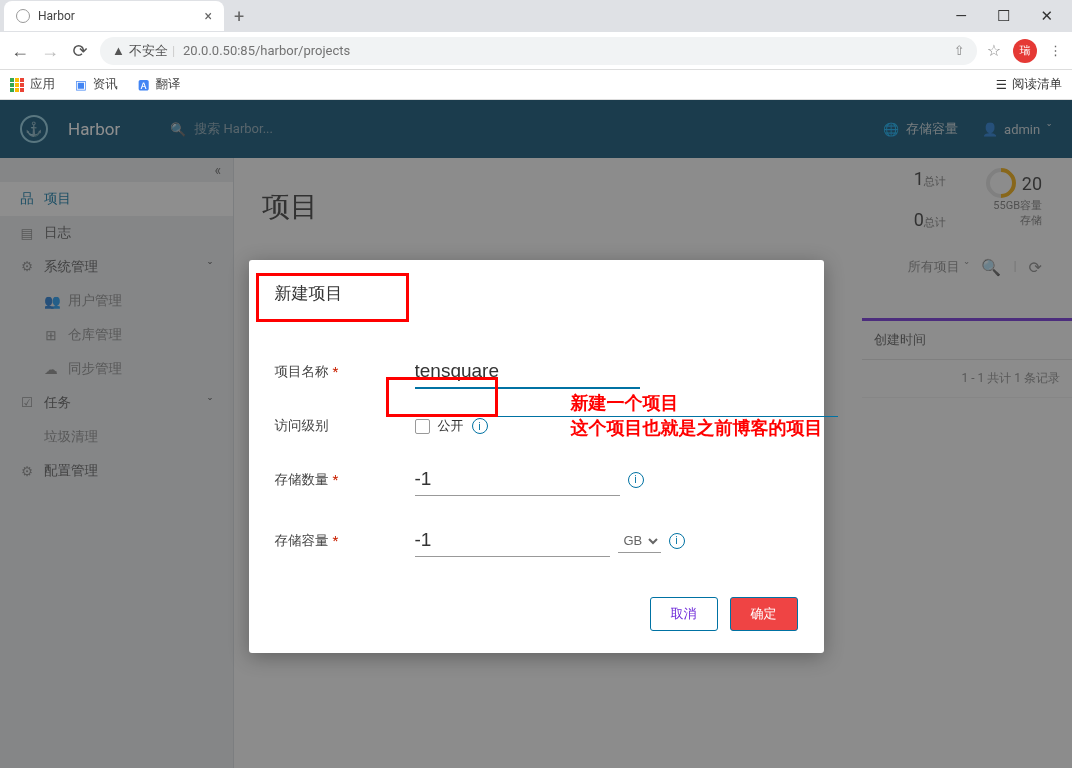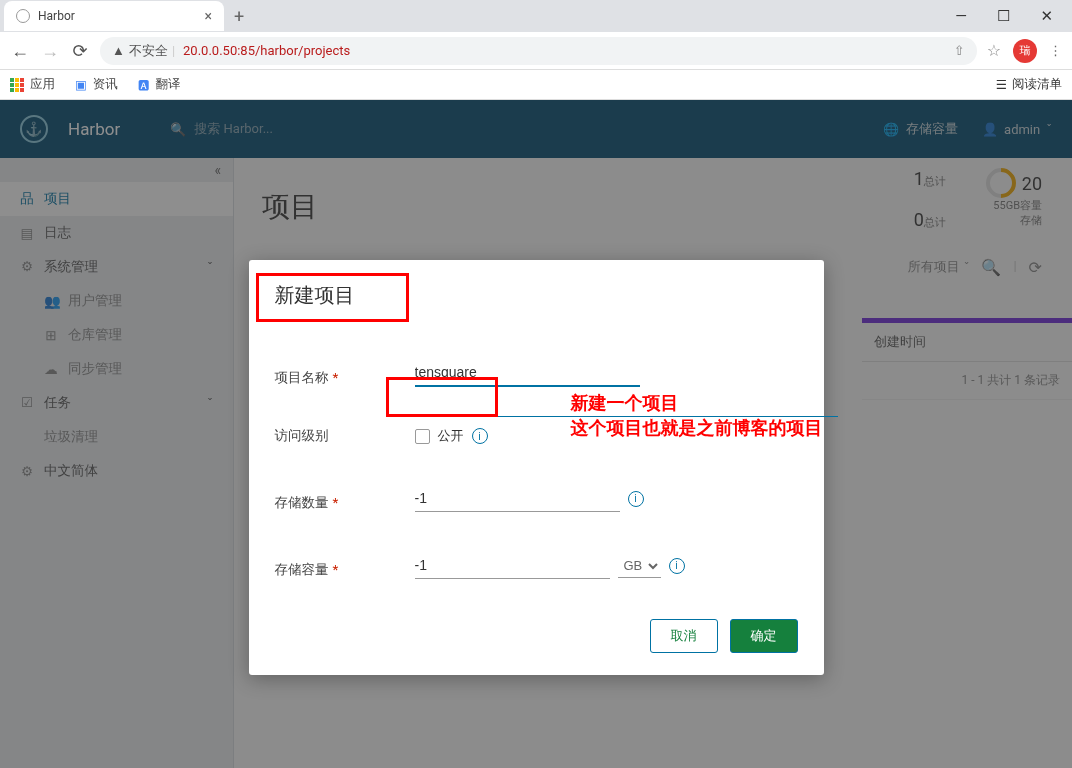--- a/index.html
+++ b/index.html
@@ -13,21 +13,21 @@
     .tab-title { flex: 1; font-size: 12px; color: #444; }
     .tab-close { color: #666; font-size: 14px; }
     .new-tab { margin-left: 10px; font-size: 18px; color: #666; }
     .win-controls { margin-left: auto; display: flex; gap: 30px; padding-right: 15px; font-size: 15px; color: #333; }
     
     .nav-bar { display: flex; align-items: center; height: 38px; background: #fff; padding: 0 10px; gap: 10px; border-bottom: 1px solid #ddd; }
     .nav-btn { font-size: 18px; color: #555; width: 20px; text-align: center; }
     .nav-btn.disabled { color: #bbb; }
     .url-bar { flex: 1; display: flex; align-items: center; background: #f1f3f4; border-radius: 14px; height: 28px; padding: 0 12px; gap: 8px; font-size: 13px; }
     .url-warn { display: flex; align-items: center; gap: 4px; color: #555; }
-    .url-text { color: #b91c1c; }
+    .url-text { color: #737373; }
     .nav-right { display: flex; align-items: center; gap: 12px; }
     .profile-dot { width: 24px; height: 24px; border-radius: 50%; background: #e53935; color: #fff; display: flex; align-items: center; justify-content: center; font-size: 11px; }
     
     .bookmark-bar { display: flex; align-items: center; height: 30px; background: #fff; padding: 0 10px; gap: 20px; border-bottom: 1px solid #ddd; font-size: 12.5px; }
     .bm-item { display: flex; align-items: center; gap: 6px; color: #444; }
     .apps-icon { width: 14px; height: 14px; position: relative; display: grid; grid-template-columns: repeat(3,1fr); grid-template-rows: repeat(3,1fr); gap: 1px; }
     .apps-icon span { background: #4285f4; }
     .apps-icon span:nth-child(3n+1){ background:#34a853;} .apps-icon span:nth-child(3n+2){background:#fbbc05;} .apps-icon span:nth-child(3n){background:#ea4335;}
     .bm-right { margin-left: auto; display: flex; align-items: center; gap: 5px; }
     
@@ -56,48 +56,48 @@
     .stats-row { position: absolute; top: 10px; right: 30px; display: flex; gap: 40px; }
     .stat-box { text-align: right; font-size: 12px; color: #777; min-width: 50px;}
     .stat-num { font-size: 18px; color: #333; }
     .stat-small { font-size: 11px; }
     .gauge { width: 30px; height: 30px; border: 4px solid #f2a900; border-radius: 50%; border-top-color: #e0e0e0; border-right-color: #e0e0e0; transform: rotate(-135deg); display: inline-block; }
     
     .toolbar-row { position: absolute; top: 100px; right: 30px; display: flex; align-items: flex-start; gap: 12px; color: #888; }
     .dropdown-filter { display: flex; align-items: center; gap: 4px; font-size: 13px; }
     
     .table-area { position: absolute; right: 0; top: 160px; width: 210px; font-size: 13px; }
-    .th-cell { padding: 10px 12px; color: #555; font-weight: 500; border-top: 5px solid #6d28d9; border-bottom: 1px solid #ddd; }
+    .th-cell { padding: 10px 12px; color: #555; font-weight: 500; border-top: 3px solid #6d28d9; border-bottom: 1px solid #ddd; }
     .td-cell { padding: 14px 12px; color: #666; border-bottom: 1px solid #eee; }
     .table-footer { padding: 10px 12px; text-align: right; color: #888; font-size: 12px; border-bottom: 1px solid #eee;}
     
     
     .overlay { position: absolute; inset: 0; background: rgba(50,50,50,0.55); display: flex; align-items: flex-start; justify-content: center; padding-top: 160px; }
     .modal { width: 575px; background: #fff; border-radius: 3px; padding: 22px 26px; box-shadow: 0 4px 20px rgba(0,0,0,0.3); position: relative; }
-    .modal-title { font-size: 20px; color: #333; font-weight: 300; margin-bottom: 50px; }
+    .modal-title { font-size: 17px; color: #333; font-weight: 300; margin-bottom: 50px; }
     .title-highlight { position: absolute; top: 13px; left: 7px; width: 153px; height: 49px; border: 3px solid #ff0000; }
     
-    .form-row { display: flex; align-items: flex-end; margin-bottom: 40px; }
+    .form-row { display: flex; align-items: center; margin-bottom: 28px; }
     .form-label { width: 140px; font-size: 13.5px; color: #454545; }
     .req { color: #c92100; margin-left: 4px; }
     .form-field { flex: 1; display: flex; align-items: center; gap: 8px; }
-    .text-input { border: none; border-bottom: 1px solid #999; padding: 5px 0; font-size: 14px; color: #333; width: 225px; outline: none; }
+    .text-input { border: none; border-bottom: 1px solid #999; padding: 5px 0; font-size: 19px; color: #333; width: 225px; outline: none; }
     .info-icon { width: 16px; height: 16px; border: 1px solid #0072a3; border-radius: 50%; display: inline-flex; align-items: center; justify-content: center; font-size: 10px; color: #0072a3; }
     .checkbox { width: 15px; height: 15px; border: 1px solid #999; border-radius: 2px; }
     .select-unit { border: none; border-bottom: 1px solid #999; background: none; font-size: 13px; color: #666; padding: 3px 2px; }
     
     .input-highlight { position: absolute; top: 117px; left: 137px; width: 112px; height: 40px; border: 3px solid #ff0000; }
     .input-underline { position: absolute; top: 156px; left: 249px; width: 340px; height: 1px; background: #0072a3; }
     
     .annotation { position: absolute; top: 130px; left: 322px; color: #ff0000; font-size: 18px; font-weight: 600; line-height: 1.4; }
     
     .modal-footer { display: flex; justify-content: flex-end; gap: 12px; margin-top: 40px; }
     .btn { padding: 7px 20px; border-radius: 3px; font-size: 13px; cursor: pointer; }
-    .btn-outline { border: 1px solid #0072a3; color: #15803d; background: #fff; }
-    .btn-primary { border: 1px solid #0072a3; background: #15803d; color: #fff; }
+    .btn-outline { border: 1px solid #0072a3; color: #6d28d9; background: #fff; }
+    .btn-primary { border: 1px solid #0072a3; background: #ef4444; color: #fff; }
   </style>
 </head>
 <body>
 
 <div class="browser-chrome">
   <div class="tab-bar">
     <div class="tab">
       <span class="tab-favicon"></span>
       <span class="tab-title">Harbor</span>
       <span class="tab-close">×</span>
@@ -214,21 +214,21 @@
             <span class="sb-icon">☑</span>
         <span>任务</span>
           </span>
         <span>ˇ</span>
       </div>
       <div class="sb-item sb-sub">
         <span>垃圾清理</span>
       </div>
       <div class="sb-item">
         <span class="sb-icon">⚙</span>
-        <span>中文简体</span>
+        <span>配置管理</span>
       </div>
     </div>
 
     <div class="main">
       <div class="page-title">项目</div>
 
       <div class="stats-row">
         <div class="stat-box">
           <div><span class="stat-num">1</span><span class="stat-small">总计</span></div>
           <div style="margin-top:20px"><span class="stat-num">0</span><span class="stat-small">总计</span></div>

